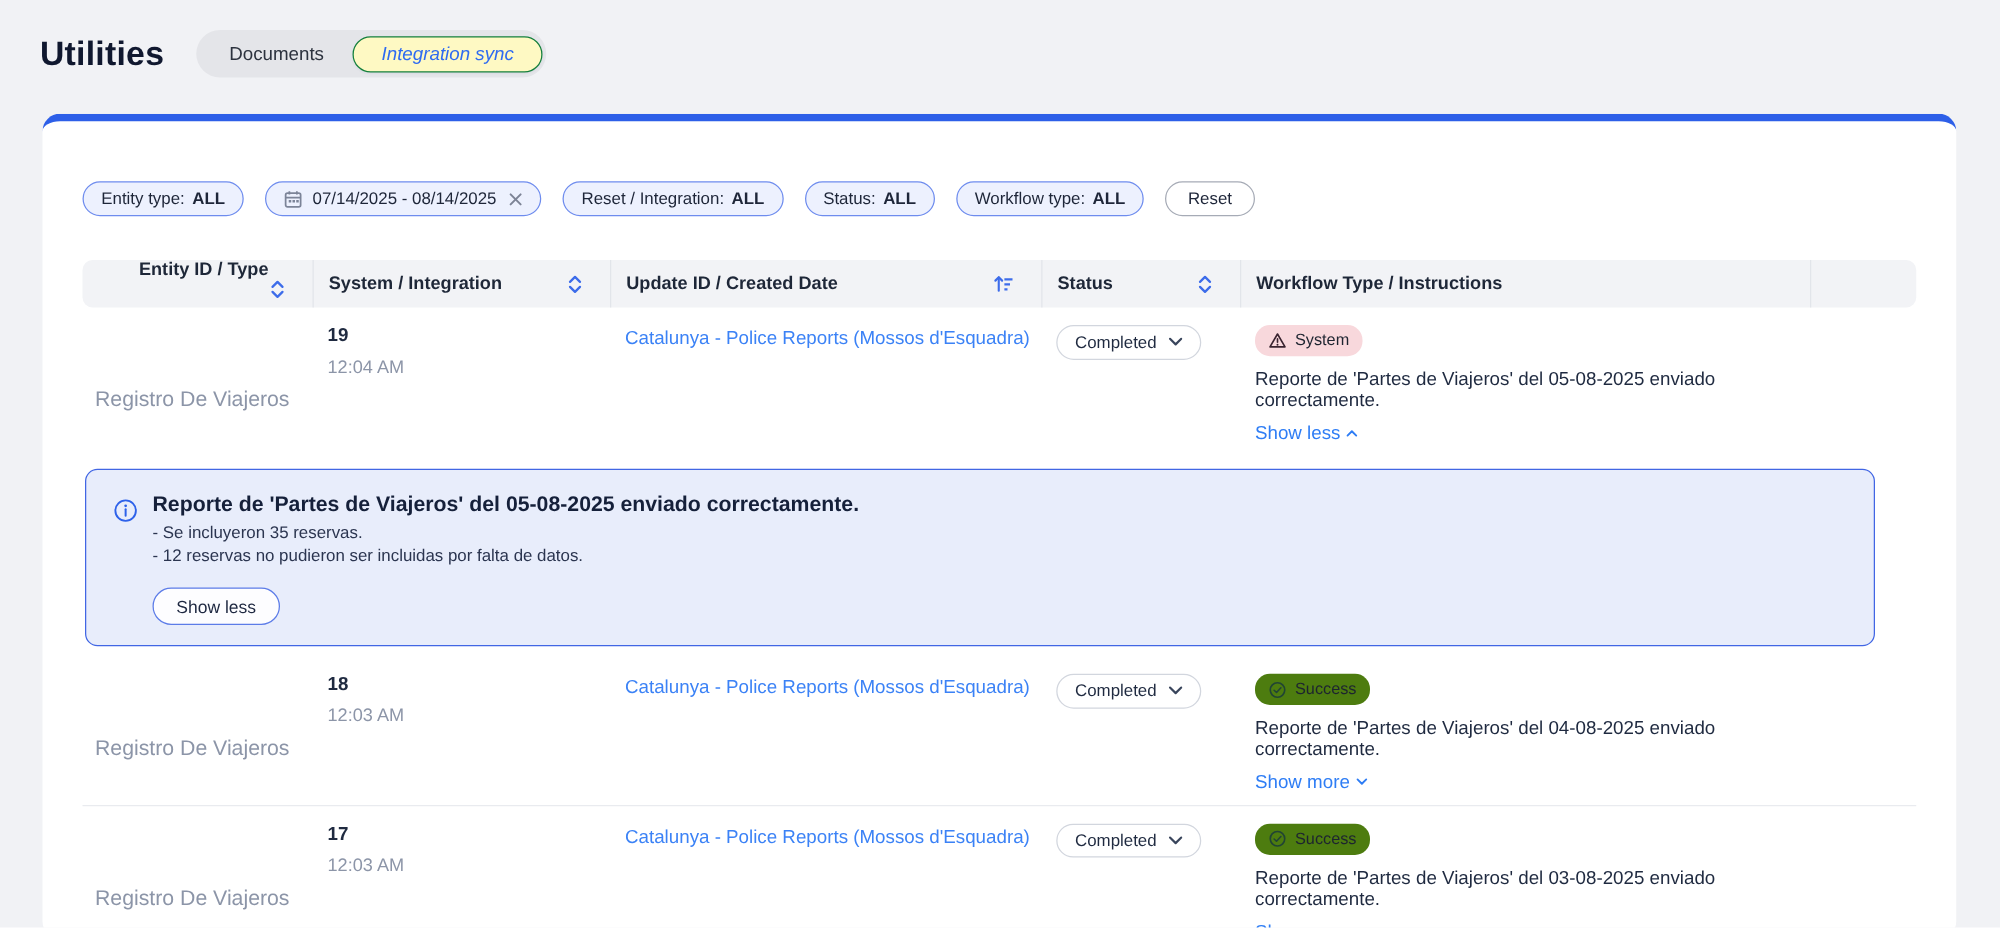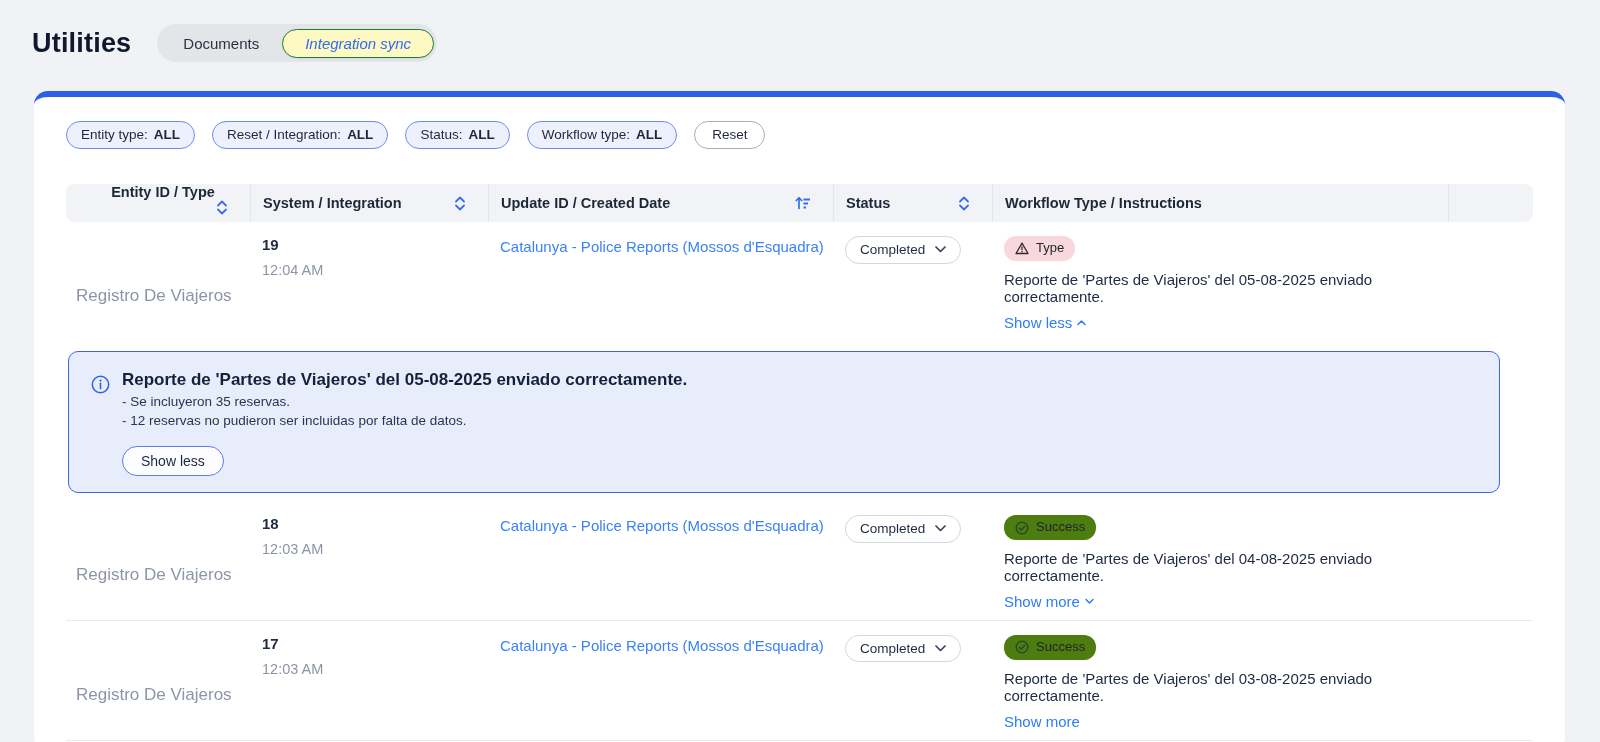--- a/index.html
+++ b/index.html
@@ -25,21 +25,21 @@
     background:#fef9c3; color:#2e6bf1; border:1px solid #15803d;
     padding:6px 22px; box-shadow:0 1px 2px rgba(30,50,100,.06);font-style:italic;
   }
   
   .card {
     margin:29px 35px 0 34px; background:#ffffff;
     border-top:6px solid #2d5fe8; border-radius:14px;
     height:660px; padding:0 32px; overflow:hidden;
   }
   
-  .chips { display:flex; align-items:center; gap:17px; margin-top:24px; }
+  .chips { display:flex; align-items:center; gap:17px; margin-top:48px; }
   .chip {
     display:inline-flex; align-items:center; gap:6px;
     background:#edf1fe; border:1px solid #6e8cee; border-radius:14px;
     padding:5px 14px; font-size:13.5px; color:#1e2639; cursor:pointer;
     font-family:inherit; line-height:1.2; white-space:nowrap;
   }
   .chip b { font-weight:700; }
   .chip.reset { background:#ffffff; border-color:#a6abb6; padding:5px 17px; }
   .chip .icon-btn { display:inline-flex; cursor:pointer; margin-left:4px; }
   
@@ -106,20 +106,40 @@
 </div>
 
 <div class="card">
 
   <div class="chips">
     <span class="chip">
       <span>Entity type:</span>
       <b>ALL</b>
     </span>
     <span class="chip">
+      <span class="icon-btn" style="margin:0 2px 0 0;">
+        <svg width="15" height="15" viewBox="0 0 15 15">
+            <rect x="1.5" y="2.5" width="12" height="11" rx="1.5" fill="none" stroke="#7c8498" stroke-width="1.4"></rect>
+            <line x1="1.5" y1="6" x2="13.5" y2="6" stroke="#7c8498" stroke-width="1.4"></line>
+            <line x1="4.5" y1="1" x2="4.5" y2="3.5" stroke="#7c8498" stroke-width="1.4"></line>
+            <line x1="10.5" y1="1" x2="10.5" y2="3.5" stroke="#7c8498" stroke-width="1.4"></line>
+            <rect x="4" y="8" width="2" height="2" fill="#7c8498"></rect>
+            <rect x="7" y="8" width="2" height="2" fill="#7c8498"></rect>
+            <rect x="10" y="8" width="2" height="2" fill="#7c8498"></rect>
+          </svg>
+      </span>
+      <span>07/14/2025 - 08/14/2025</span>
+      <span class="icon-btn">
+        <svg width="11" height="11" viewBox="0 0 11 11">
+            <line x1="1.5" y1="1.5" x2="9.5" y2="9.5" stroke="#7d8496" stroke-width="1.6" stroke-linecap="round"></line>
+            <line x1="9.5" y1="1.5" x2="1.5" y2="9.5" stroke="#7d8496" stroke-width="1.6" stroke-linecap="round"></line>
+          </svg>
+      </span>
+    </span>
+    <span class="chip">
       <span>Reset / Integration:</span>
       <b>ALL</b>
     </span>
     <span class="chip">
       <span>Status:</span>
       <b>ALL</b>
     </span>
     <span class="chip">
       <span>Workflow type:</span>
       <b>ALL</b>
@@ -188,21 +208,21 @@
           </svg>
       </button>
     </div>
     <div class="td">
       <span class="badge error">
         <svg width="14" height="13" viewBox="0 0 14 13">
             <path d="M7 1.2 13 11.5H1Z" fill="none" stroke="#3a2430" stroke-width="1.3" stroke-linejoin="round"></path>
             <line x1="7" y1="5" x2="7" y2="7.8" stroke="#3a2430" stroke-width="1.3" stroke-linecap="round"></line>
             <circle cx="7" cy="9.7" r="0.8" fill="#3a2430"></circle>
           </svg>
-        <span>Type</span>
+        <span>System</span>
       </span>
       <div class="instr">Reporte de 'Partes de Viajeros' del 05-08-2025 enviado correctamente.</div>
       <a class="toggle-link">
         <span>Show less</span>
         <svg width="9" height="6" viewBox="0 0 9 6">
             <path d="M1 4.5 4.5 1 8 4.5" fill="none" stroke="#2e7df5" stroke-width="1.5" stroke-linecap="round" stroke-linejoin="round"></path>
           </svg>
       </a>
     </div>
     <div class="td"></div>

